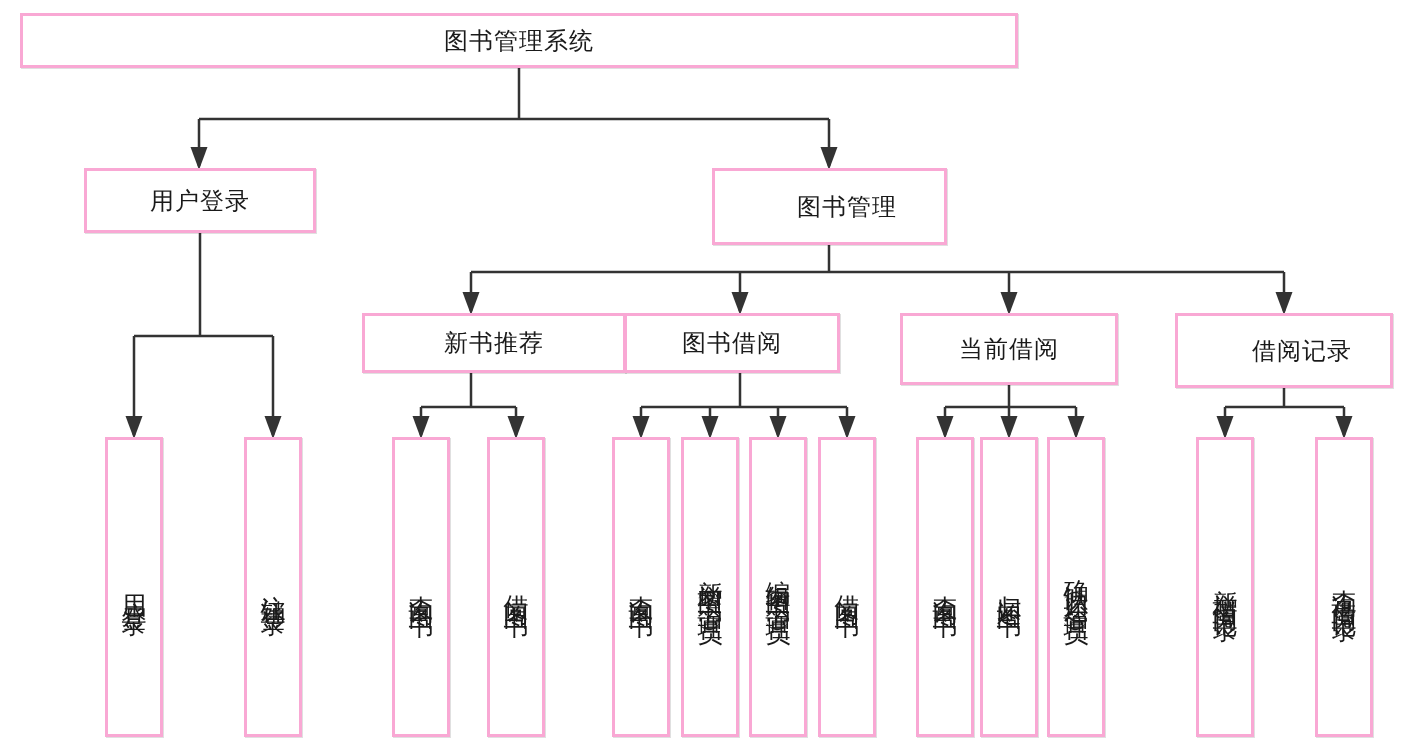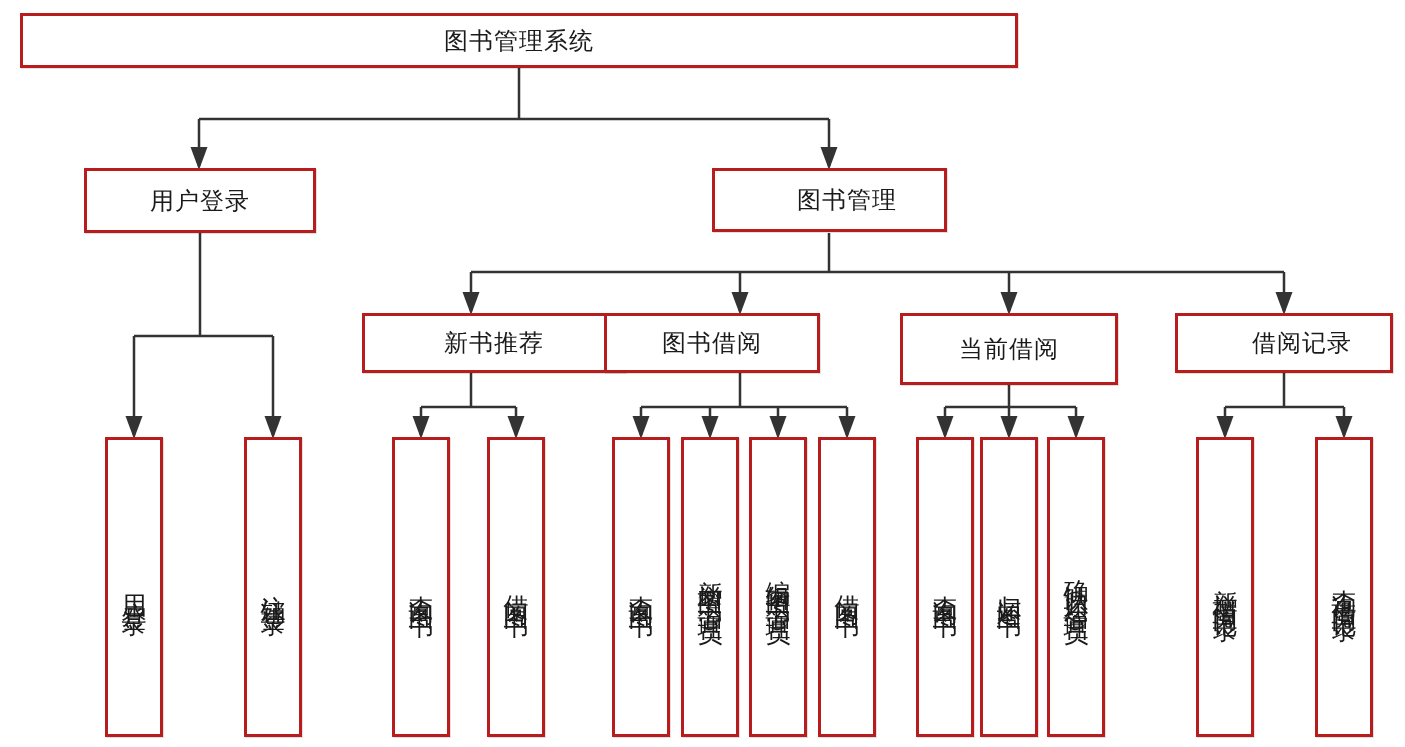--- a/index.html
+++ b/index.html
@@ -7,45 +7,45 @@
     position: relative;
     width: 1405px;
     height: 747px;
     background: #ffffff;
     overflow: hidden;
     font-family: "Liberation Sans", "DejaVu Sans", sans-serif;
   }
   .box {
     position: absolute;
     box-sizing: border-box;
-    border: 3px solid #b91c1c;
+    border: 3px solid #f9a8d4;
     background: #ffffff;
     color: #1a1a1a;
     display: flex;
     align-items: center;
     justify-content: center;
     overflow: hidden;
     box-shadow: 1px 1px 0 rgba(0,0,0,0.12);
   }
   .h { font-size: 24px; letter-spacing: 1px; white-space: nowrap; }
   .v {
     writing-mode: vertical-rl;
     text-orientation: mixed;
     font-size: 25px;
     letter-spacing: 6px;
     line-height: 1;
   }
   
   .n-root        { left: 20px;   top: 13px;  width: 998px; height: 55px; }
   .n-user-login  { left: 84px;   top: 168px; width: 232px; height: 65px; }
-  .n-book-mgmt   { left: 712px;  top: 168px; width: 235px; height: 64px; padding-left: 35px; }
+  .n-book-mgmt   { left: 712px;  top: 168px; width: 235px; height: 77px; padding-left: 35px; }
   .n-new-book    { left: 362px;  top: 313px; width: 264px; height: 60px; }
-  .n-borrow      { left: 604px;  top: 313px; width: 216px; height: 60px; }
+  .n-borrow      { left: 624px;  top: 313px; width: 216px; height: 60px; }
   .n-current     { left: 900px;  top: 313px; width: 218px; height: 72px; }
-  .n-record      { left: 1175px; top: 313px; width: 218px; height: 60px; padding-left: 36px; }
+  .n-record      { left: 1175px; top: 313px; width: 218px; height: 75px; padding-left: 36px; }
   .leaf          { top: 437px; width: 58px; height: 300px; }
   .n-a1 { left: 105px; }  .n-a2 { left: 244px; }
   .n-b1 { left: 392px; }  .n-b2 { left: 487px; }
   .n-c1 { left: 612px; }  .n-c2 { left: 681px; }
   .n-c3 { left: 749px; }  .n-c4 { left: 818px; }
   .n-d1 { left: 916px; }  .n-d2 { left: 980px; }  .n-d3 { left: 1047px; }
   .n-e1 { left: 1196px; } .n-e2 { left: 1315px; }
   svg.wires {
     position: absolute;
     left: 0; top: 0;

